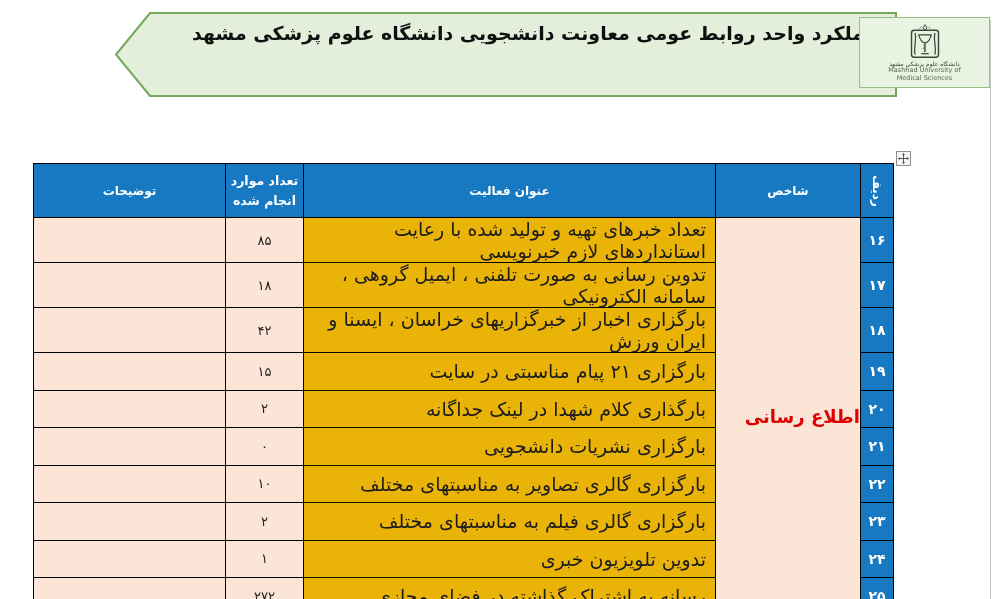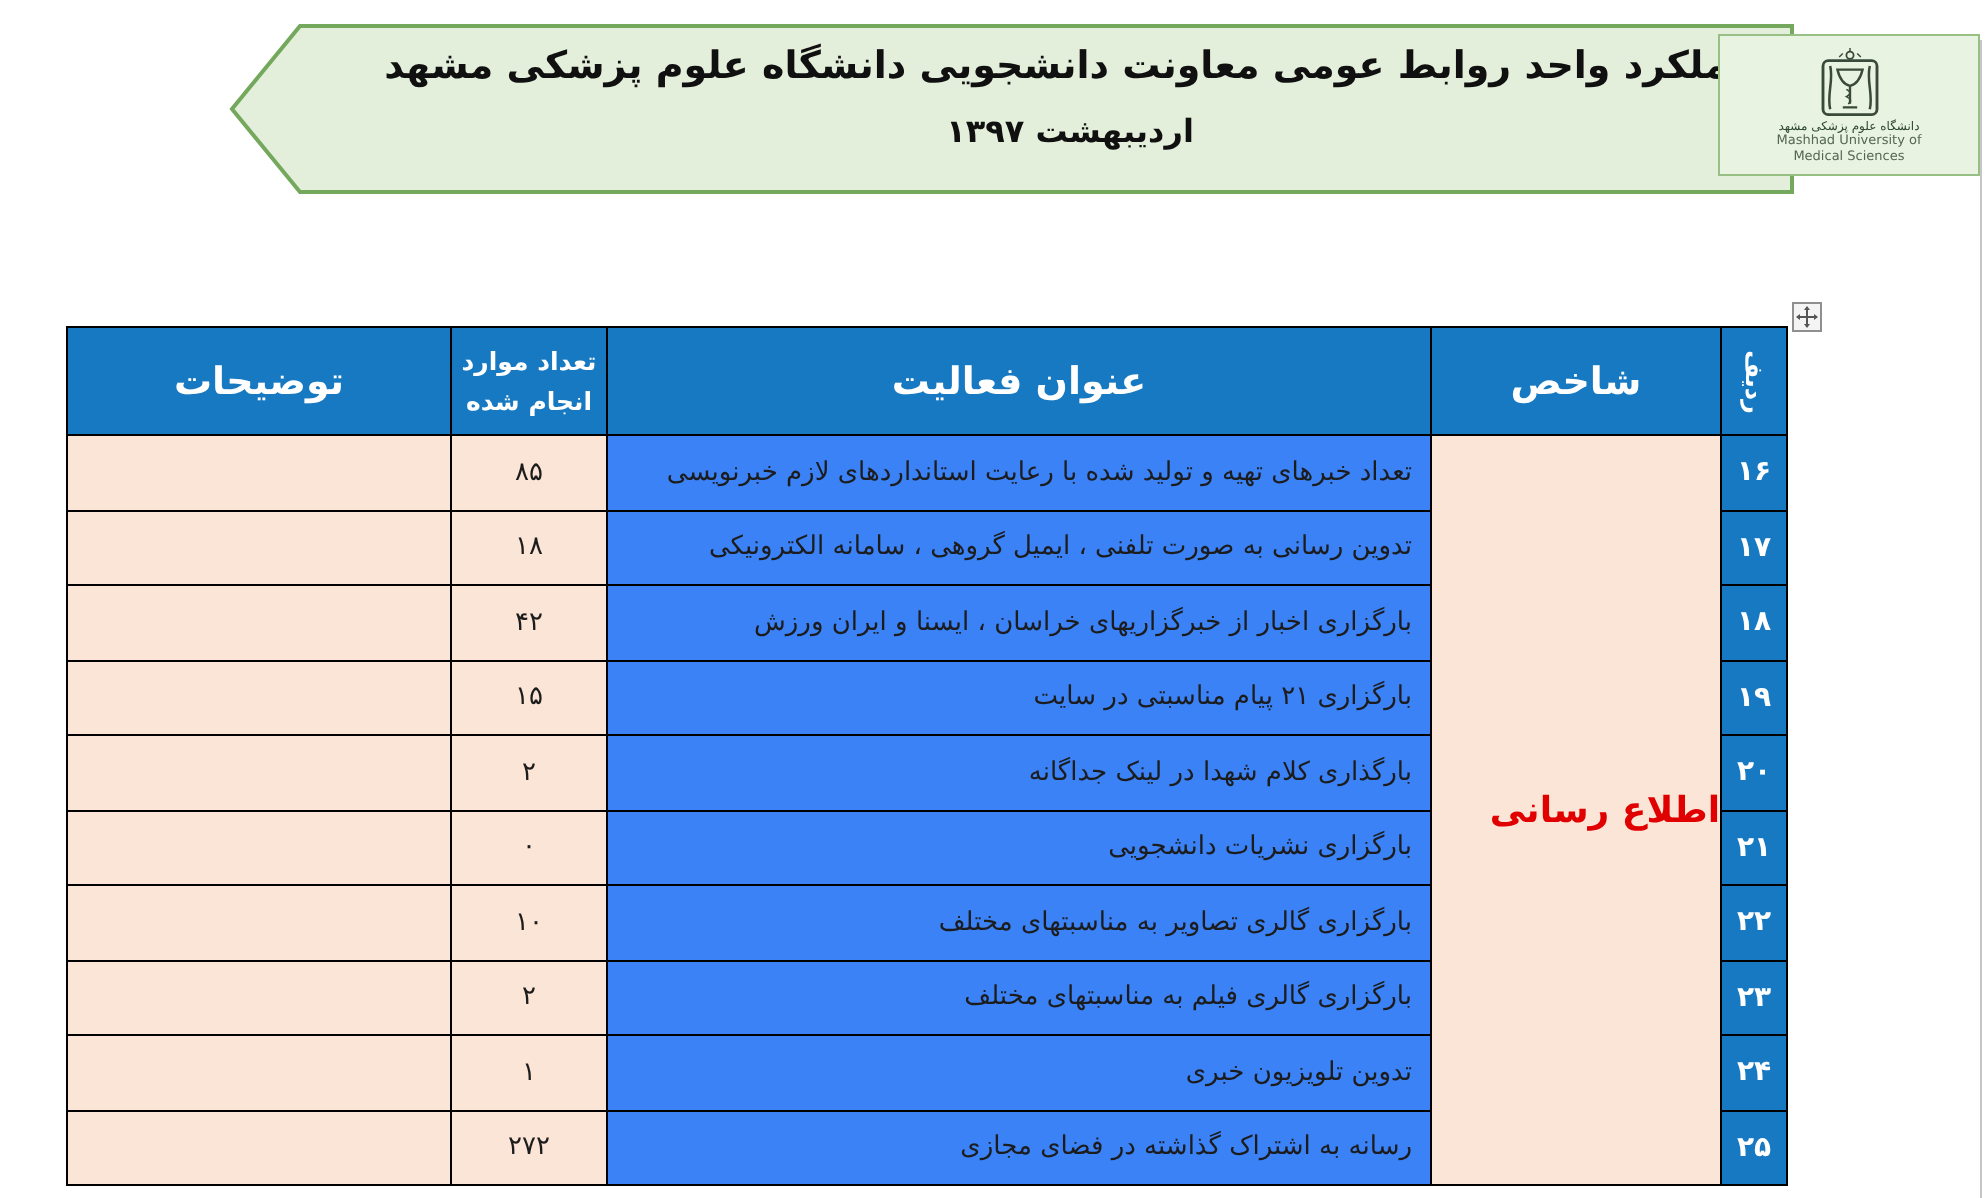--- a/index.html
+++ b/index.html
@@ -41,54 +41,53 @@
     position:absolute; left:33px; top:163px; width:860px; height:429px;
     border-collapse:collapse; table-layout:fixed; direction:rtl;
   }
   .report td, .report th { border:1px solid #000; padding:0; overflow:hidden; }
   .report thead tr { height:54px; }
   .report tbody tr { height:37.5px; }
 
   .report thead th {
     background:#1779c1; color:#ffffff; font-weight:bold; text-align:center; vertical-align:middle;
   }
-  th.h-notes, th.h-activity, th.h-indicator { font-size:19px; }
+  th.h-notes, th.h-activity, th.h-indicator { font-size:12px; }
   th.h-count { font-size:12.5px; line-height:1.55; }
   th.h-radif { font-size:12px; }
   .vertical-text { display:inline-block; transform:rotate(90deg); white-space:nowrap; }
 
   td.c-radif {
     background:#1779c1; color:#ffffff; font-weight:bold;
     text-align:center; vertical-align:middle; font-size:14px;
   }
   td.c-indicator {
     background:#fbe5d6; color:#e00000; font-weight:bold;
     text-align:right; vertical-align:middle; font-size:18px;
   }
   td.c-activity {
-    background:#3b82f6; color:#1c1c1c; font-size:13px;
+    background:#eab308; color:#1c1c1c; font-size:19px;
     text-align:right; vertical-align:middle; padding:0 9px;
   }
   td.c-count {
     background:#fbe5d6; color:#1c1c1c; font-size:13px;
     text-align:center; vertical-align:middle;
   }
   td.c-notes { background:#fbe5d6; }
 </style>
 </head>
 <body>
 
 <div class="page">
 
   <svg class="banner-svg" width="994" height="110" viewBox="0 0 994 110">
     <polygon points="896,13 150,13 116,54.5 150,96 896,96" fill="#e3efda" stroke="#74a85c" stroke-width="2"></polygon>
   </svg>
   <div class="banner-text">
     <div class="banner-line1">عملکرد  واحد روابط عومی معاونت دانشجویی دانشگاه علوم پزشکی مشهد</div>
-    <div class="banner-line2">اردیبهشت ۱۳۹۷</div>
   </div>
 
   <div class="right-edge-line"></div>
 
   <div class="logo-box">
     <svg width="40" height="36" viewBox="0 0 44 40">
       <circle cx="22" cy="4" r="2" fill="none" stroke="#3a4a3a" stroke-width="1"></circle>
       <path d="M16,5 L18,3 M28,5 L26,3 M22,0 L22,2" stroke="#3a4a3a" stroke-width="0.8" fill="none"></path>
       <rect x="7" y="7" width="30" height="30" rx="3" fill="none" stroke="#3a4a3a" stroke-width="1.6"></rect>
       <path d="M11,34 C9,26 13,18 11,10" fill="none" stroke="#3a4a3a" stroke-width="1.4"></path>

